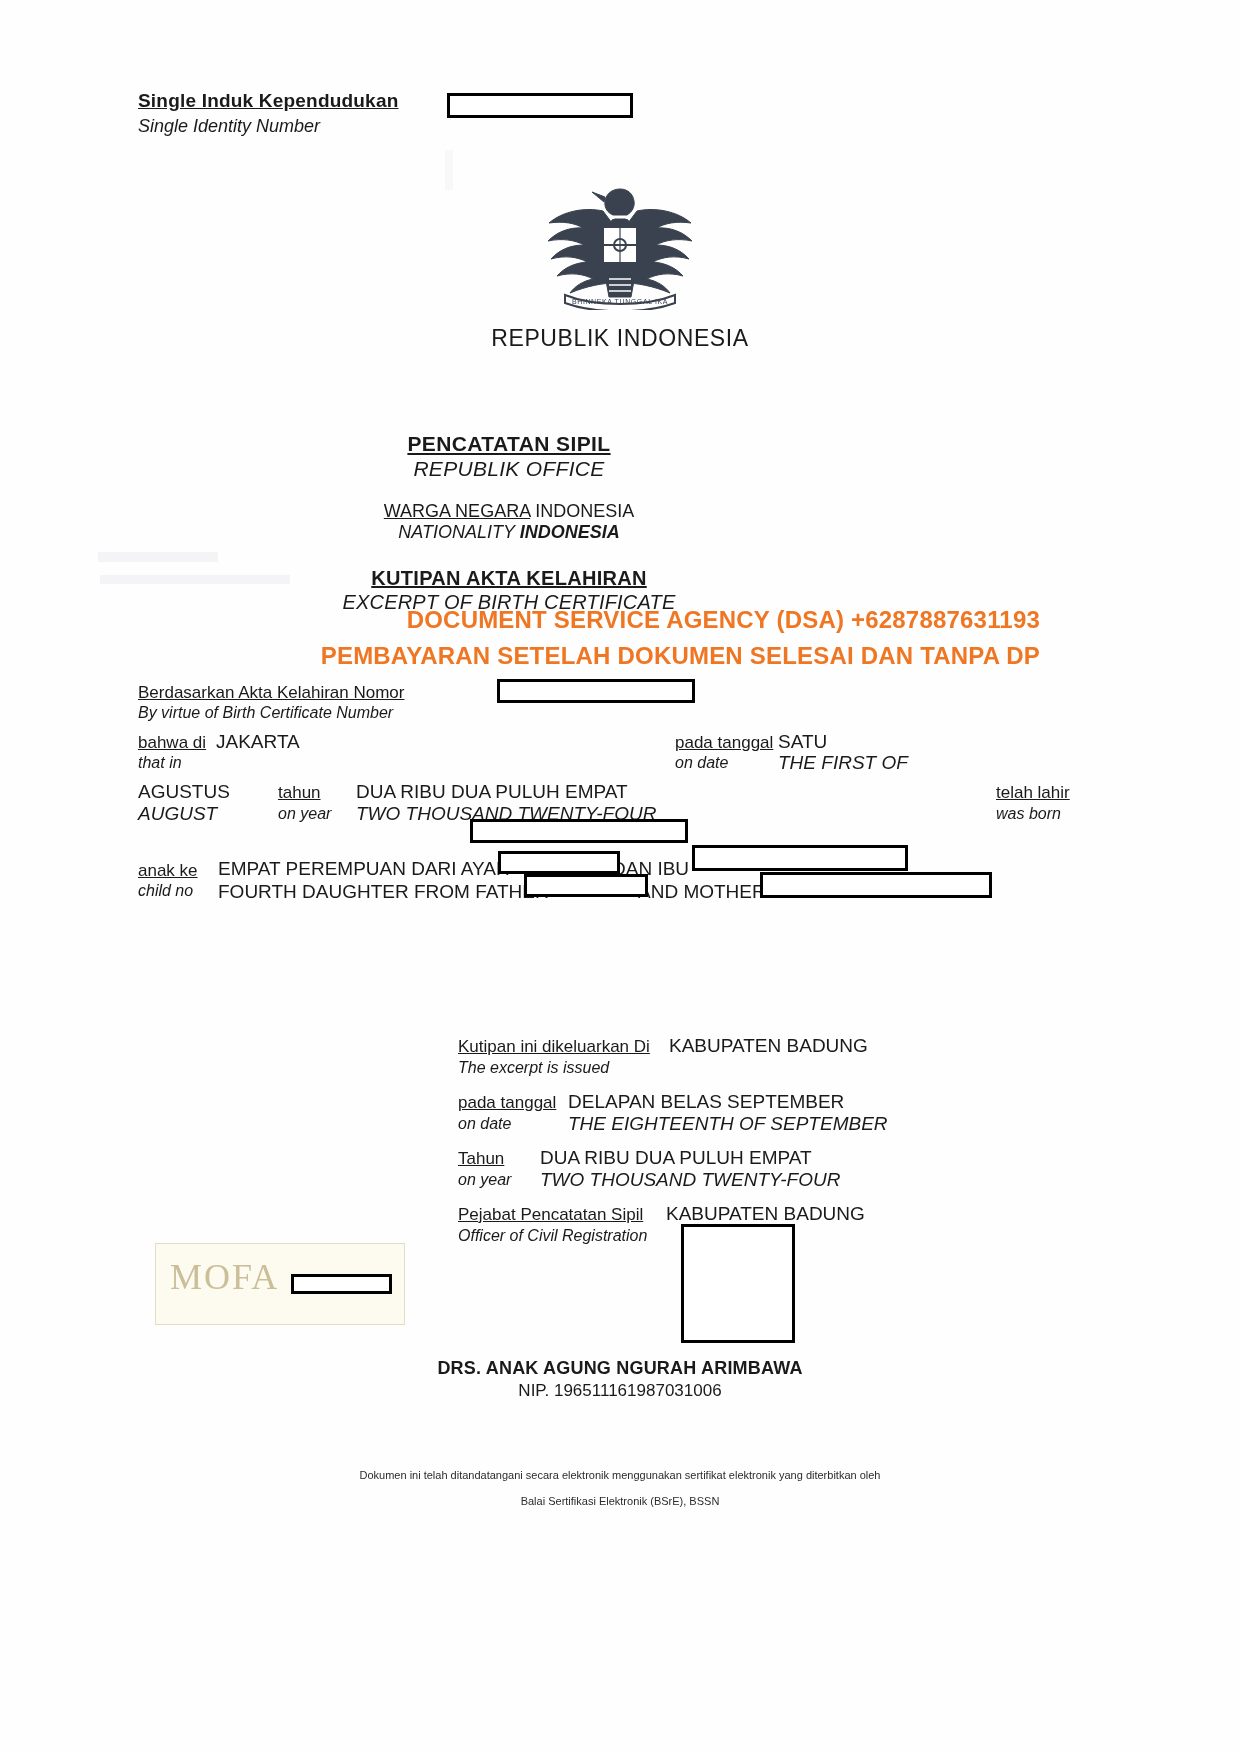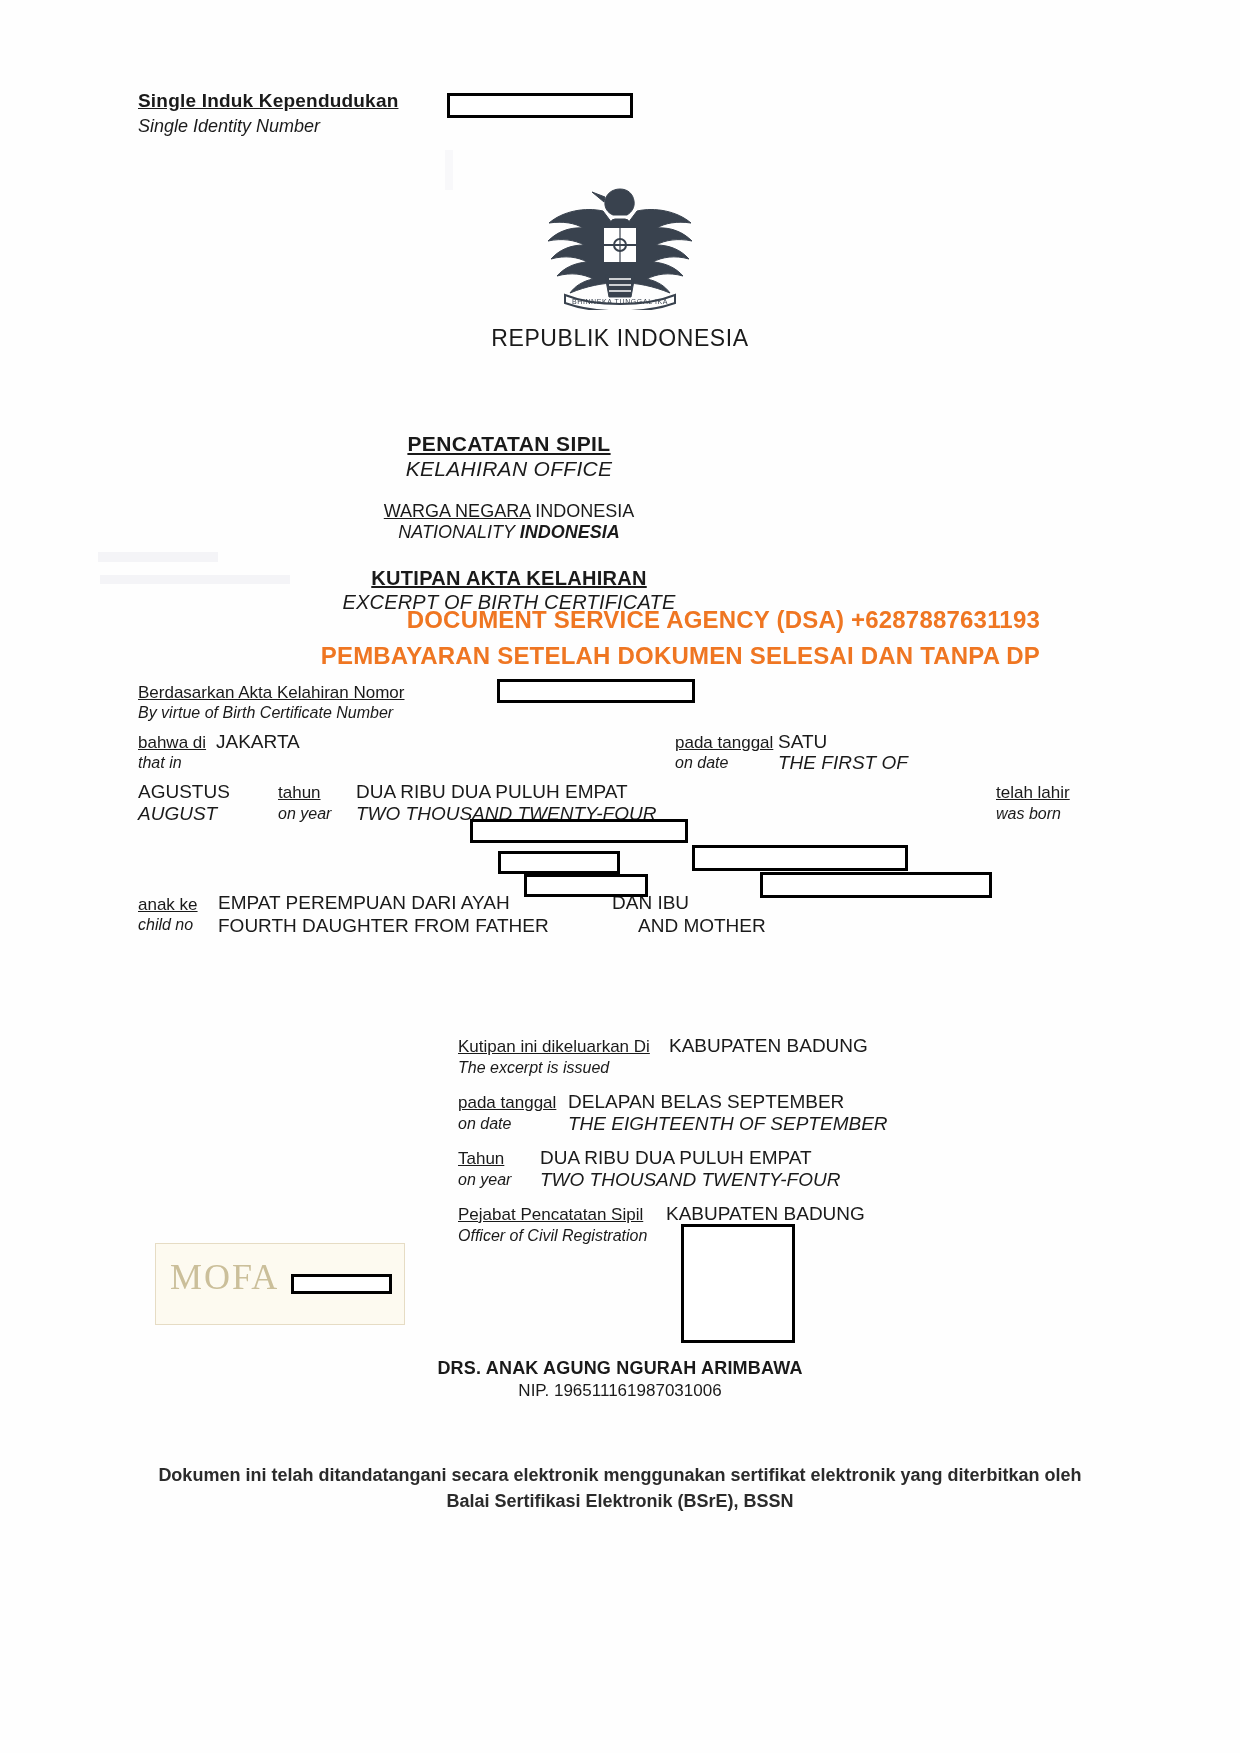--- a/index.html
+++ b/index.html
@@ -136,21 +136,21 @@
     white-space: nowrap;
   }
   .val-en {
     font-size: 19px;
     font-style: italic;
     white-space: nowrap;
   }
   .r1-redact { left: 497px; top: 679px; width: 192px; height: 18px; }
   .r2-redact { left: 470px; top: 819px; width: 212px; height: 18px; }
   
-  .child-block { left: 138px; top: 889px; width: 1020px; }
+  .child-block { left: 138px; top: 855px; width: 1020px; }
   
   .issue-block { left: 458px; top: 1035px; width: 640px; }
   .issue-row { position: relative; margin-bottom: 10px; }
   .issue-lbl-id {
     font-size: 17px;
     text-decoration: underline;
     white-space: nowrap;
   }
   .issue-lbl-en {
     font-size: 16px;
@@ -214,24 +214,23 @@
   .officer-nip {
     font-size: 17px;
     margin-top: 2px;
   }
   
   .footer {
     left: 0;
     top: 1462px;
     width: 1240px;
     text-align: center;
-    font-size: 18px;
+    font-size: 11px;
     line-height: 26px;
     color: #2b2b2b;
-    font-weight: bold;
   }
   
   .artifact {
     position: absolute;
     background: #e9e9ef;
     opacity: 0.45;
   }
 </style>
 </head>
 <body>
@@ -276,21 +275,21 @@
         <path d="M30 120 C60 132 110 132 140 120 L140 128 C110 139 60 139 30 128 z" fill="#ffffff" stroke="#39424e" stroke-width="2"></path>
         <text x="85" y="129" font-family="'Liberation Sans', sans-serif" font-size="7" fill="#39424e" text-anchor="middle" letter-spacing="0.6">BHINNEKA TUNGGAL IKA</text>
       </g>
     </svg>
   </div>
 
   <div class="abs republik">REPUBLIK INDONESIA</div>
 
   <div class="abs titles">
     <div class="t-main-id">PENCATATAN SIPIL</div>
-    <div class="t-main-en">KELAHIRAN OFFICE</div>
+    <div class="t-main-en">REPUBLIK OFFICE</div>
 
     <div class="t-sub">
       <span class="u">WARGA NEGARA</span>
       <span>INDONESIA</span>
     </div>
     <div class="t-sub-en">
       <span>NATIONALITY</span>
       <span class="b">INDONESIA</span>
     </div>
 

